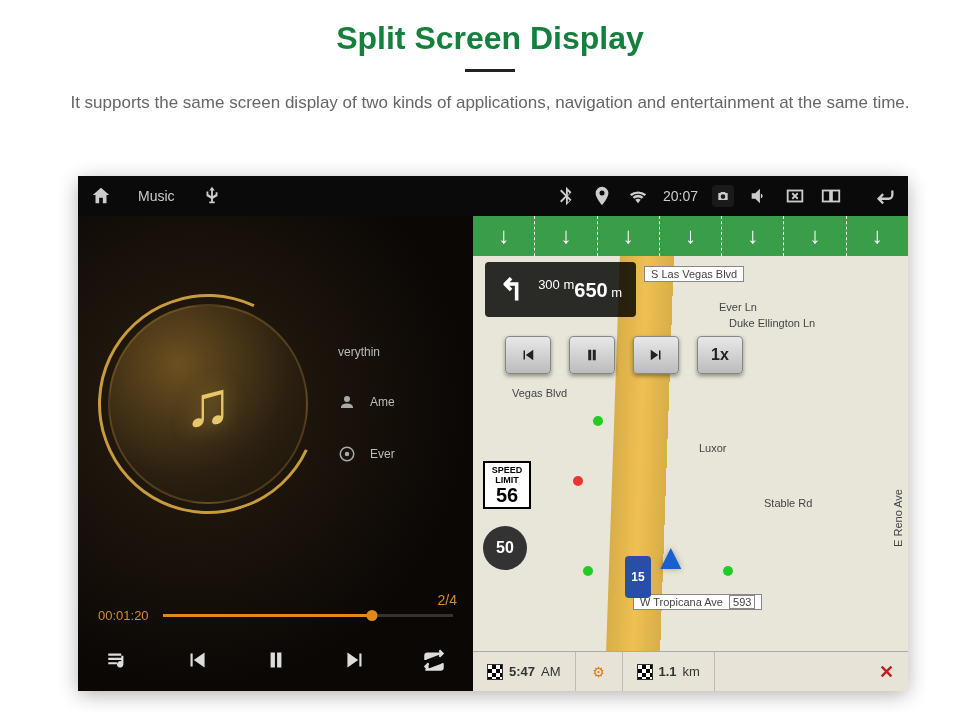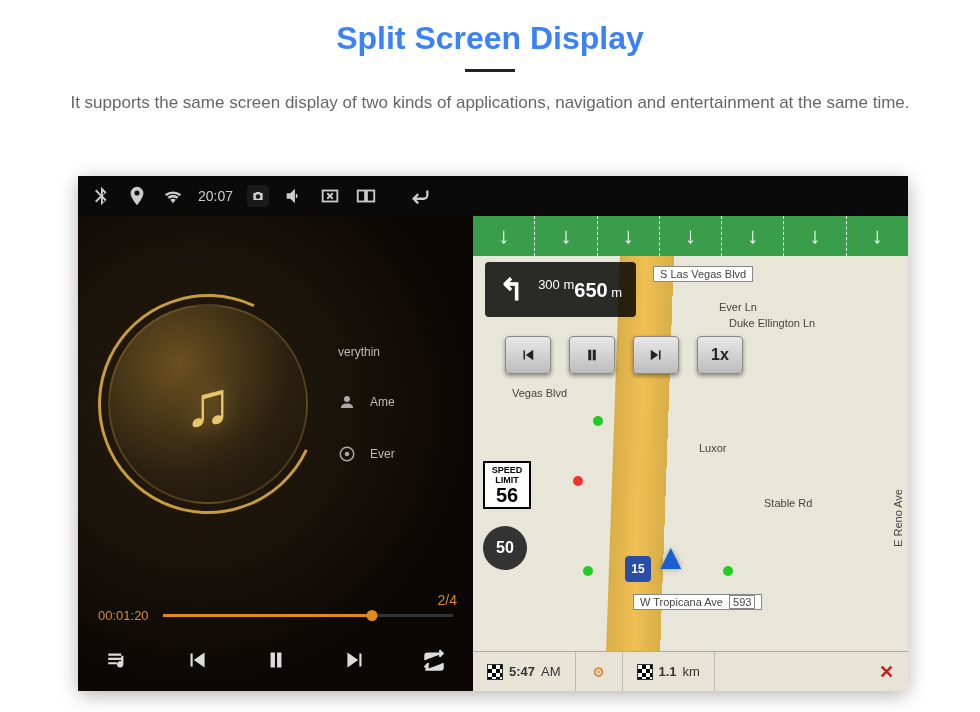--- a/index.html
+++ b/index.html
@@ -1,19 +1,19 @@
 <!DOCTYPE html>
 <html><head>
 <meta charset="utf-8">
 <style>
   * { box-sizing: border-box; margin: 0; padding: 0; }
   body { width: 980px; height: 712px; background: #fff; font-family: Arial, sans-serif; overflow: hidden; }
   
   .header { text-align: center; padding: 20px 0 10px; }
-  .title { font-size: 32px; font-weight: bold; color: #3b82f6; }
+  .title { font-size: 32px; font-weight: bold; color: #15803d; }
   .title-underline { width: 50px; height: 3px; background: #222; margin: 12px auto 18px; }
   .subtitle { font-size: 17px; color: #666; line-height: 1.5; max-width: 880px; margin: 0 auto; }
   
   .device { position: absolute; left: 78px; top: 176px; width: 830px; height: 515px; background: #111; border-radius: 8px; box-shadow: 0 4px 20px rgba(0,0,0,0.3); display: flex; flex-direction: column; }
   
   .statusbar { height: 40px; background: #0a0a0a; display: flex; align-items: center; color: #ccc; font-size: 14px; padding: 0 12px; }
   .sb-left { display: flex; align-items: center; gap: 26px; flex: 1; }
   .sb-right { display: flex; align-items: center; gap: 14px; }
   .sb-icon { width: 22px; height: 22px; display: flex; align-items: center; justify-content: center; }
   .sb-boxed { background: #1a1a1a; padding: 4px; border-radius: 4px; }
@@ -47,21 +47,21 @@
   .turn-arrow { font-size:30px; font-weight:bold; }
   .turn-dist { display:flex; flex-direction:row; font-size:13px; line-height:1.3; }
   .media-strip { position:absolute; top:120px; left:32px; display:flex; gap:18px; z-index:6;align-items:flex-end; }
   .media-btn { width:46px; height:38px; background: linear-gradient(#e8e8e8,#bcbcbc); border:1px solid #888; border-radius:4px; display:flex; align-items:center; justify-content:center; font-size:16px; color:#222; font-weight:bold; box-shadow: 0 2px 4px rgba(0,0,0,0.4); }
   .road-label { position:absolute; background:#fff; border:1px solid #888; padding:1px 6px; font-size:11px; color:#444; white-space:nowrap; }
   .speedlimit { position:absolute; left:10px; top:245px; width:48px; background:#fff; border:2px solid #000; text-align:center; font-size:9px; font-weight:bold; padding:2px; z-index:5; }
   .speedlimit .num { font-size:20px; line-height:1; }
   .compass-badge { position:absolute; left:10px; top:310px; width:44px; height:44px; border-radius:50%; background:#333; color:#fff; display:flex; align-items:center; justify-content:center; font-size:16px; font-weight:bold; z-index:5; }
   .nav-cursor { position:absolute; left:180px; top:320px; color:#1a5fd0; font-size:36px; text-shadow:0 0 6px rgba(0,0,0,0.3); z-index:4; }
   .highway { position:absolute; left:140px; top:40px; width:90px; bottom:40px; background: linear-gradient(90deg, #d6a838 0%, #f0bb44 30%, #d6a838 60%, transparent 60%); opacity:0.9; transform: skewX(-2deg); }
-  .shield { position:absolute; left:152px; top:340px; width:26px; height:26px; background:#2a4da8; border-radius:4px; color:#fff; display:flex; align-items:center; justify-content:center; font-size:12px; font-weight:bold; z-index:5; }
+  .shield { position:absolute; left:152px; top:340px; width:26px; height:42px; background:#2a4da8; border-radius:4px; color:#fff; display:flex; align-items:center; justify-content:center; font-size:12px; font-weight:bold; z-index:5; }
   .bottom-bar { position:absolute; bottom:0; left:0; right:0; height:40px; background: rgba(230,228,215,0.92); border-top:1px solid #aaa; display:flex; align-items:center; font-size:13px; color:#333; z-index:6; }
   .bb-cell { display:flex; align-items:center; gap:6px; padding:0 14px; border-right:1px solid #bbb; height:100%; }
   .bb-cell:last-child { border-right:none; margin-left:auto; }
   .bb-icon { width:18px; height:18px; display:flex; align-items:center; justify-content:center; font-size:14px; }
   .flag { display:inline-block; width:16px; height:16px; background: repeating-conic-gradient(#000 0 25%, #fff 0 50%) 0 0/8px 8px; border:1px solid #333; }
   .gear { color:#d87a1a; }
   .close-x { color:#b22; font-weight:bold; font-size:18px; }
   .light { width:10px; height:10px; border-radius:50%; display:inline-block; }
 </style>
 </head>
@@ -69,20 +69,33 @@
 
 <div class="header">
   <div class="title">Split Screen Display</div>
   <div class="title-underline"></div>
   <div class="subtitle">It supports the same screen display of two kinds of applications, navigation and entertainment at the same time.</div>
 </div>
 
 <div class="device">
 
   <div class="statusbar">
+    <div class="sb-left">
+      <span class="sb-icon">
+        <svg viewBox="0 0 24 24" fill="#ccc">
+            <path d="M12 3l9 8h-3v9h-4v-6H10v6H6v-9H3z"></path>
+          </svg>
+      </span>
+      <span class="active">Music</span>
+      <span class="sb-icon">
+        <svg viewBox="0 0 24 24" fill="#ccc">
+            <path d="M12 2l3 4h-2v6l3-2v-2h2v4l-5 3v3h2v2h-6v-2h2v-3l-5-3V7h2v3l3 2V6H9z"></path>
+          </svg>
+      </span>
+    </div>
     <div class="sb-right">
       <span class="sb-icon">
         <svg viewBox="0 0 24 24" fill="#ccc">
             <path d="M12 2v8L7 5 5.5 6.5 11 12l-5.5 5.5L7 19l5-5v8l6-6-4-4 4-4-6-6zm2 5l2 2-2 2V7zm0 8l2 2-2 2v-4z"></path>
           </svg>
       </span>
       <span class="sb-icon">
         <svg viewBox="0 0 24 24" fill="#ccc">
             <path d="M12 2a7 7 0 0 0-7 7c0 5 7 13 7 13s7-8 7-13a7 7 0 0 0-7-7zm0 9.5A2.5 2.5 0 1 1 12 6a2.5 2.5 0 0 1 0 5.5z"></path>
           </svg>
@@ -223,21 +236,21 @@
             </svg>
         </div>
         <div class="media-btn">
           <svg width="18" height="18" viewBox="0 0 24 24" fill="#222">
               <path d="M16 6h2v12h-2zM5 5l10 7-10 7z"></path>
             </svg>
         </div>
         <div class="media-btn">1x</div>
       </div>
 
-      <div class="road-label" style="top:50px; left:180px;">S Las Vegas Blvd</div>
+      <div class="road-label" style="top:50px; left:171px;">S Las Vegas Blvd</div>
       <div class="road-label" style="top:84px; left:240px; background:transparent; border:none;">Ever Ln</div>
       <div class="road-label" style="top:100px; left:250px; background:transparent; border:none;">Duke Ellington Ln</div>
       <div class="road-label" style="top:170px; left:33px; background:transparent; border:none;">Vegas Blvd</div>
       <div class="road-label" style="top:225px; left:220px; background:transparent; border:none;">Luxor</div>
       <div class="road-label" style="top:280px; left:285px; background:transparent; border:none;">Stable Rd</div>
       <div class="road-label" style="top:260px; right:10px; background:transparent; border:none; transform:rotate(-90deg); transform-origin:right;">E Reno Ave</div>
       <div class="road-label" style="top:378px; left:160px;">
         <span>W Tropicana Ave</span>&nbsp;
         <span style="border:1px solid #888; padding:0 3px;">593</span>
       </div>

